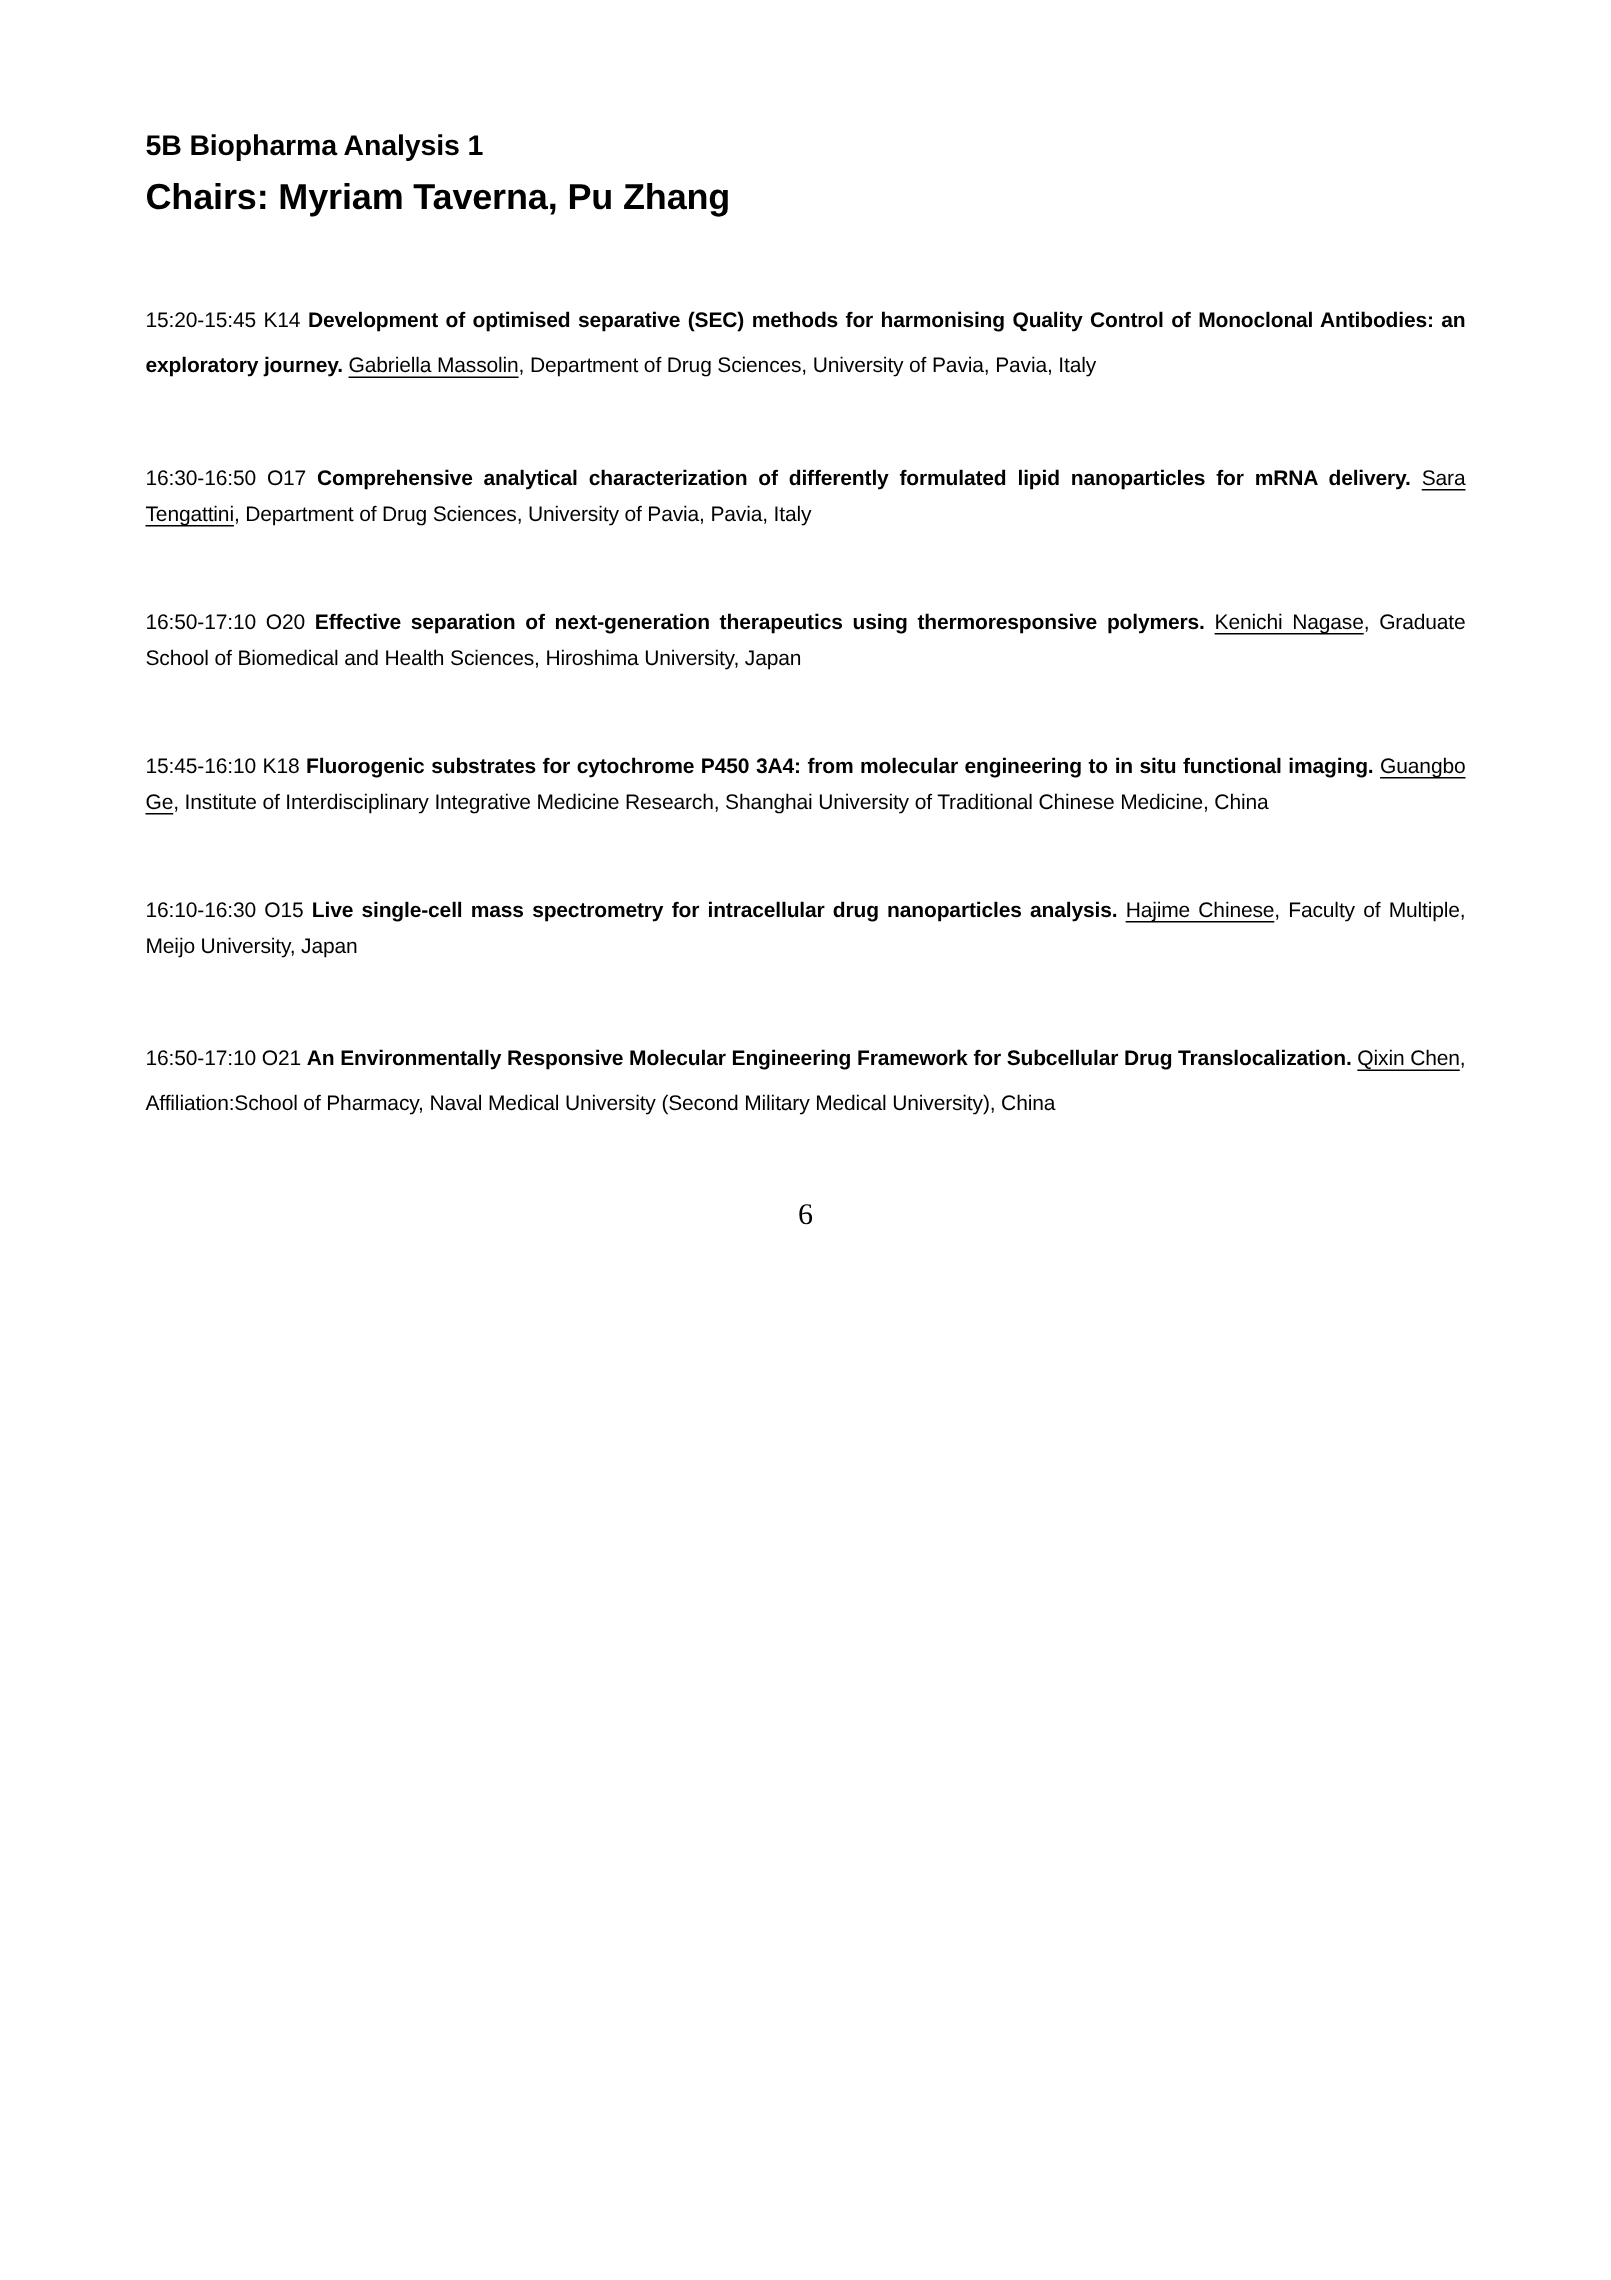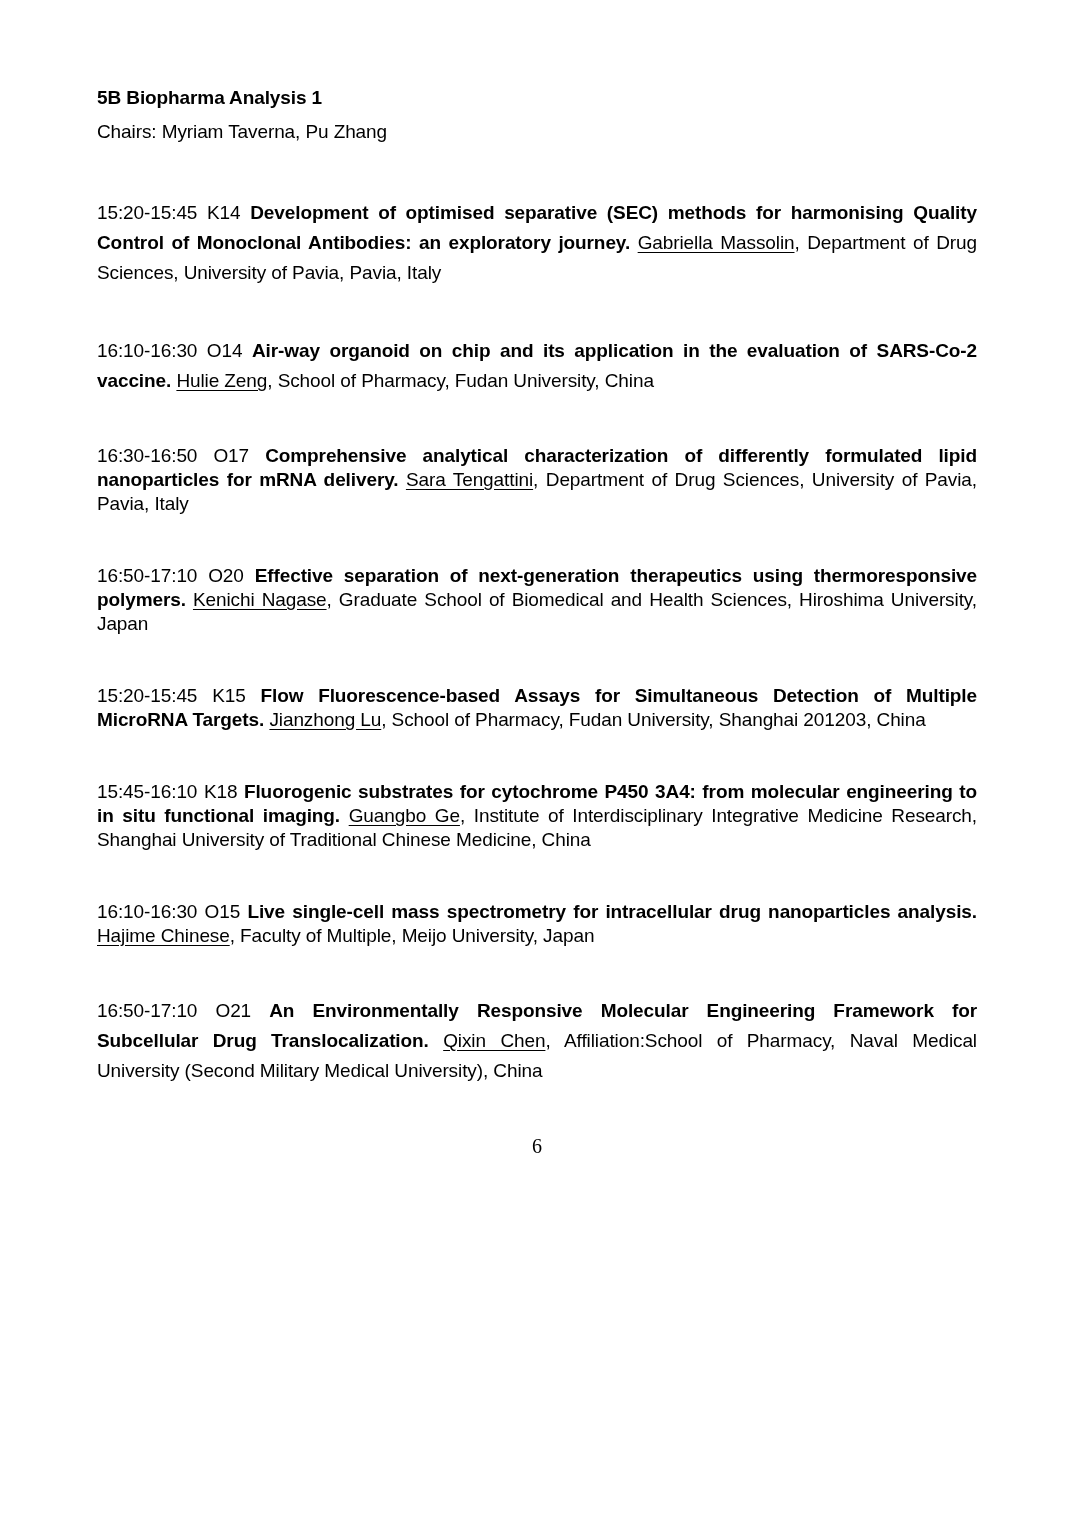--- a/index.html
+++ b/index.html
@@ -19,27 +19,27 @@
     font-family: "Liberation Sans", "DejaVu Sans", sans-serif;
     letter-spacing: -0.1px;
   }
   .section-title {
     font-size: 19px;
     font-weight: bold;
     line-height: 24px;
     margin: 0 0 10px 0;
   }
   .section-chairs {
-    font-size: 19px;
-    font-weight: normal;
+    font-size: 24px;
+    font-weight: bold;
     line-height: 24px;
     margin: 0 0 54px 0;
   }
   .talk {
-    font-size: 19px;
+    font-size: 14px;
     line-height: 24px;
     text-align: justify;
     margin: 0 0 48px 0;
   }
   .talk.spaced {
     line-height: 30px;
   }
   .talk-title {
     font-weight: bold;
   }
@@ -59,29 +59,27 @@
 </head>
 <body>
 
 <div class="doc-page">
   <main id="sections-container">
   <section class="program-section">
     <h2 class="section-title">5B Biopharma Analysis 1</h2>
     <h3 class="section-chairs">Chairs: Myriam Taverna, Pu Zhang</h3>
     <div class="talks">
           <p class="talk spaced"><span class="talk-time">15:20-15:45</span> <span class="talk-code">K14</span> <b class="talk-title">Development of optimised separative (SEC) methods for harmonising Quality Control of Monoclonal Antibodies: an exploratory journey.</b> <span class="talk-speaker">Gabriella Massolin</span><span class="talk-affiliation">, Department of Drug Sciences, University of Pavia, Pavia, Italy</span></p>
-          <p class="talk spaced"><span class="talk-time">16:10-16:30</span> <span class="talk-code">O14</span> <b class="talk-title">Air-way organoid on chip and its application in the evaluation of SARS-Co-2 vaccine.</b> <span class="talk-speaker">Hulie Zeng</span><span class="talk-affiliation">, School of Pharmacy, Fudan University, China</span></p>
           <p class="talk"><span class="talk-time">16:30-16:50</span> <span class="talk-code">O17</span> <b class="talk-title">Comprehensive analytical characterization of differently formulated lipid nanoparticles for mRNA delivery.</b> <span class="talk-speaker">Sara Tengattini</span><span class="talk-affiliation">, Department of Drug Sciences, University of Pavia, Pavia, Italy</span></p>
           <p class="talk"><span class="talk-time">16:50-17:10</span> <span class="talk-code">O20</span> <b class="talk-title">Effective separation of next-generation therapeutics using thermoresponsive polymers.</b> <span class="talk-speaker">Kenichi Nagase</span><span class="talk-affiliation">, Graduate School of Biomedical and Health Sciences, Hiroshima University, Japan</span></p>
         </div>
   </section>
 
   <section class="program-section">
     <div class="talks">
-          <p class="talk"><span class="talk-time">15:20-15:45</span> <span class="talk-code">K15</span> <b class="talk-title">Flow Fluorescence-based Assays for Simultaneous Detection of Multiple MicroRNA Targets.</b> <span class="talk-speaker">Jianzhong Lu</span><span class="talk-affiliation">, School of Pharmacy, Fudan University, Shanghai 201203, China</span></p>
           <p class="talk"><span class="talk-time">15:45-16:10</span> <span class="talk-code">K18</span> <b class="talk-title">Fluorogenic substrates for cytochrome P450 3A4: from molecular engineering to in situ functional imaging.</b> <span class="talk-speaker">Guangbo Ge</span><span class="talk-affiliation">, Institute of Interdisciplinary Integrative Medicine Research, Shanghai University of Traditional Chinese Medicine, China</span></p>
           <p class="talk"><span class="talk-time">16:10-16:30</span> <span class="talk-code">O15</span> <b class="talk-title">Live single-cell mass spectrometry for intracellular drug nanoparticles analysis.</b> <span class="talk-speaker">Hajime Chinese</span><span class="talk-affiliation">, Faculty of Multiple, Meijo University, Japan</span></p>
           <p class="talk spaced"><span class="talk-time">16:50-17:10</span> <span class="talk-code">O21</span> <b class="talk-title">An Environmentally Responsive Molecular Engineering Framework for Subcellular Drug Translocalization.</b> <span class="talk-speaker">Qixin Chen</span><span class="talk-affiliation">, Affiliation:School of Pharmacy, Naval Medical University (Second Military Medical University), China</span></p>
         </div>
   </section>
 </main>
   <div class="page-number">6</div>
 </div>
 
 </body></html>

